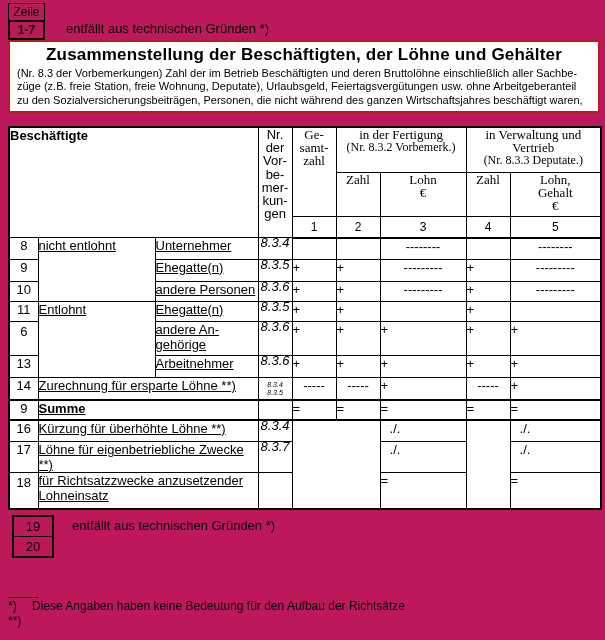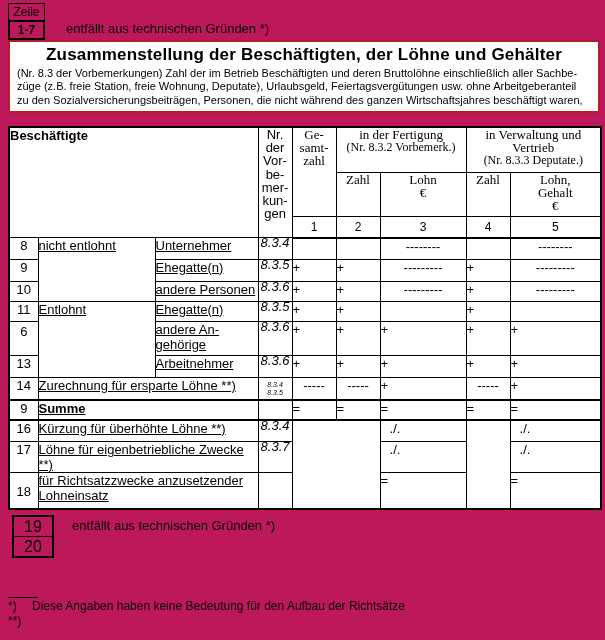--- a/index.html
+++ b/index.html
@@ -36,21 +36,21 @@
   td.besch{vertical-align:middle;padding-left:8px;font-weight:bold;font-size:13px;border-right:2px solid #000;}
   td.nrhead{border-left:2px solid #000;border-right:2px solid #000;text-align:center;
     font-size:8px;line-height:13.2px;vertical-align:top;padding-top:3px;}
   .grp-sub{font-size:12px;}
   tr.h3 td{border-bottom:2px solid #000;font-size:12px;height:20px;vertical-align:middle;}
   tr.sum td{border-top:2px solid #000;border-bottom:2px solid #000;}
   tr.sum td.lbl{font-weight:bold;}
   td.bot{vertical-align:bottom;padding-bottom:3px;}
   
   .box1920{position:absolute;left:12px;top:515px;width:38px;border:2px solid #000;}
-  .box1920 .c{height:19px;font-size:16px;display:flex;align-items:center;justify-content:center;}
+  .box1920 .c{height:19px;font-size:13px;display:flex;align-items:center;justify-content:center;}
   .box1920 .c:first-child{border-bottom:1px solid #000;}
   .bottom-note{position:absolute;left:72px;top:518px;font-size:13px;}
   
   .fn-rule{position:absolute;left:8px;top:597px;width:30px;border-top:1px solid #000;}
   .fn{position:absolute;left:8px;top:599px;font-size:12px;line-height:15px;}
   .fn-row{display:flex;}
   .fn-marker{width:24px;}
 </style>
 </head>
 <body>
@@ -229,21 +229,21 @@
 
       <tr style="height:22px">
         <td class="num">17</td>
         <td class="lbl" colspan="2">Löhne für eigenbetriebliche Zwecke **)</td>
         <td class="nr">8.3.7</td>
         <td class="dat" style="padding-left:9px">./.</td>
         <td class="dat" style="padding-left:9px">./.</td>
       </tr>
 
       <tr style="height:36px">
-        <td class="num" style="vertical-align:top;padding-top:11px">18</td>
+        <td class="num" style="vertical-align:top;padding-top:2px">18</td>
         <td class="lbl pre" colspan="2">für Richtsatzzwecke anzusetzender
 Lohneinsatz</td>
         <td class="nr"></td>
         <td class="dat bot">=</td>
         <td class="dat bot">=</td>
       </tr>
     </tbody>
   </table>
 
   <div class="box1920">

